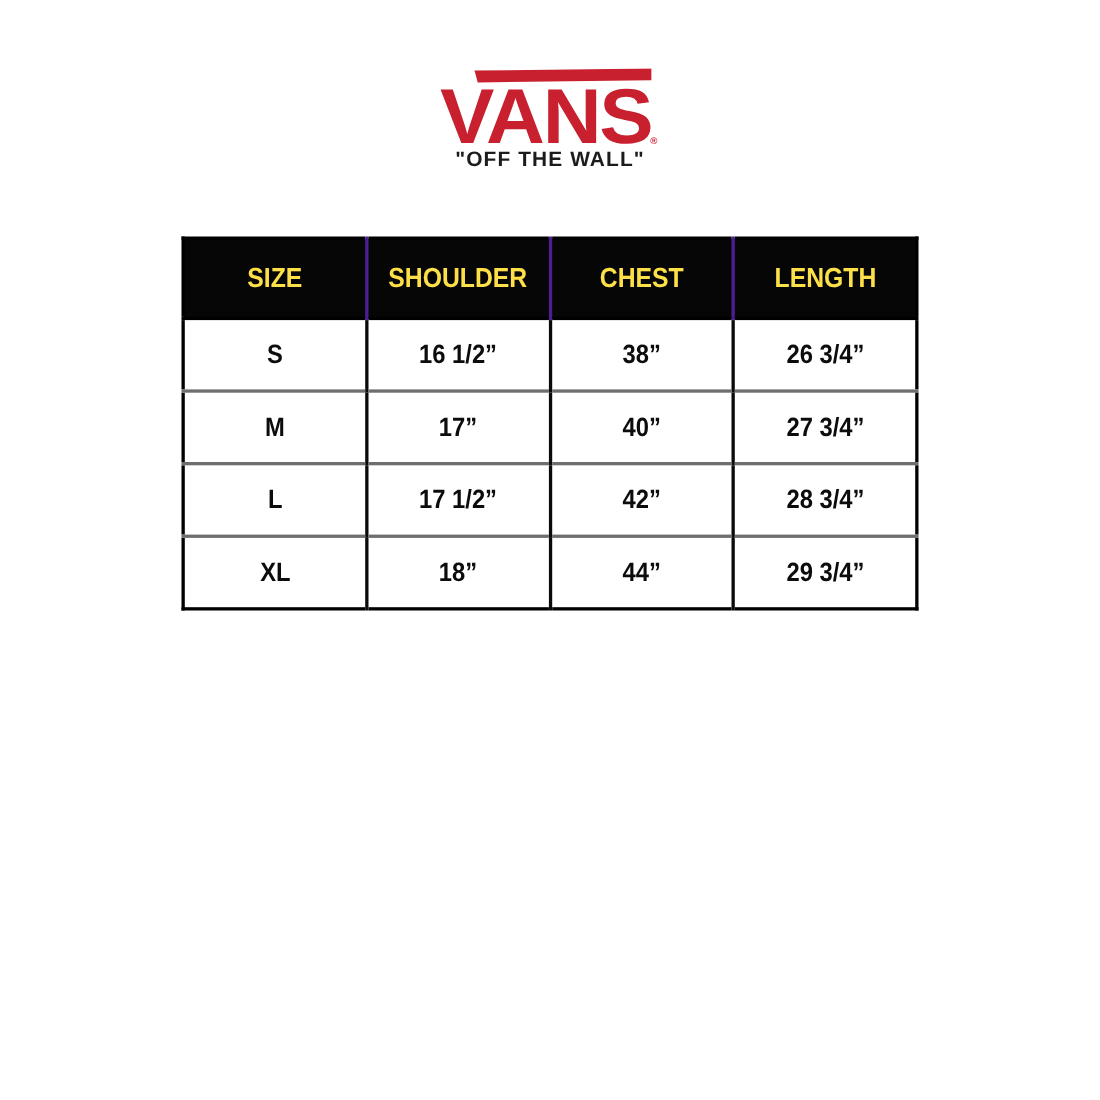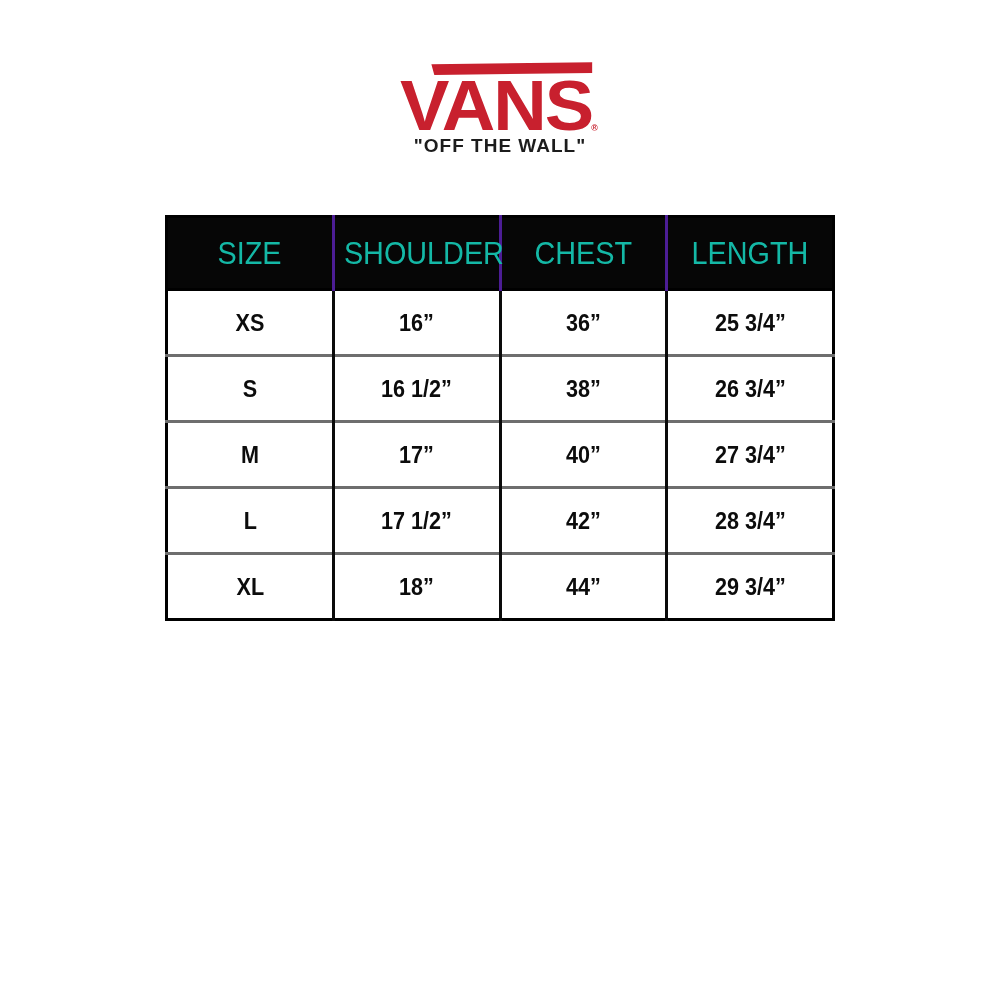--- a/index.html
+++ b/index.html
@@ -60,24 +60,24 @@
   }
   .size-table {
     width: 670px;
     margin: 58px auto 0 auto;
     border-collapse: collapse;
     border: 3px solid #000000;
     table-layout: fixed;
   }
   .size-table th {
     background: #060606;
-    color: #14b8a6;
+    color: #fde047;
     height: 70px;
-    font-size: 32px;
-    font-weight: normal;
+    font-size: 25px;
+    font-weight: bold;
     vertical-align: middle;
     padding: 0;
   }
   .size-table th + th {
     border-left: 3px solid #4c1d95;
   }
   .size-table thead tr {
     border-bottom: 3px solid #000000;
   }
   .size-table td {
@@ -123,26 +123,20 @@
     <thead>
       <tr>
         <th><span>SIZE</span></th>
         <th><span>SHOULDER</span></th>
         <th><span>CHEST</span></th>
         <th><span>LENGTH</span></th>
       </tr>
     </thead>
     <tbody>
       <tr>
-        <td><span>XS</span></td>
-        <td><span>16”</span></td>
-        <td><span>36”</span></td>
-        <td><span>25 3/4”</span></td>
-      </tr>
-      <tr>
         <td><span>S</span></td>
         <td><span>16 1/2”</span></td>
         <td><span>38”</span></td>
         <td><span>26 3/4”</span></td>
       </tr>
       <tr>
         <td><span>M</span></td>
         <td><span>17”</span></td>
         <td><span>40”</span></td>
         <td><span>27 3/4”</span></td>

